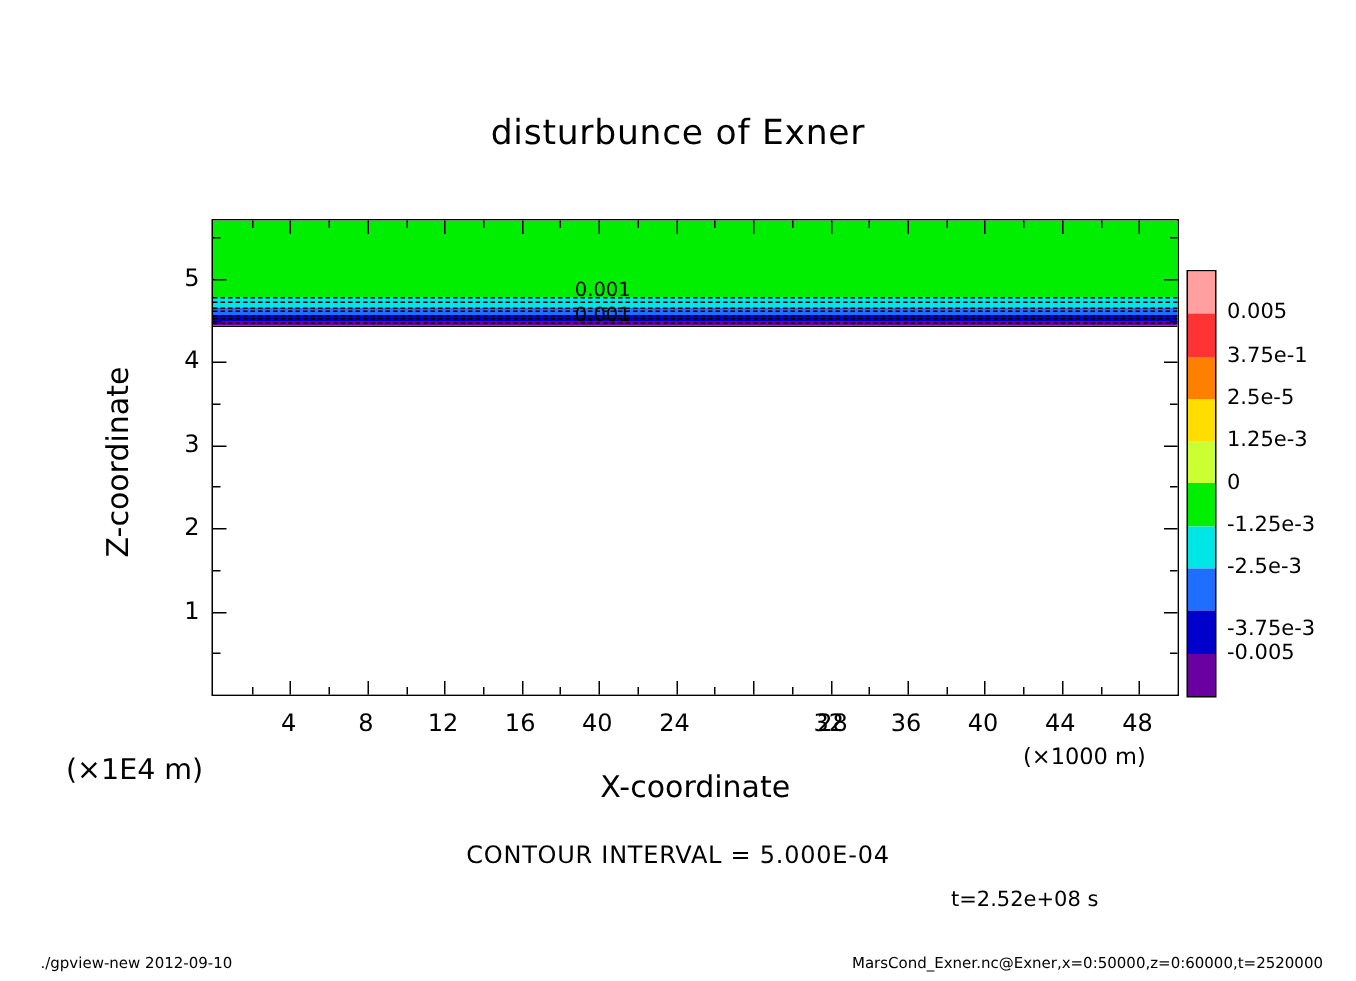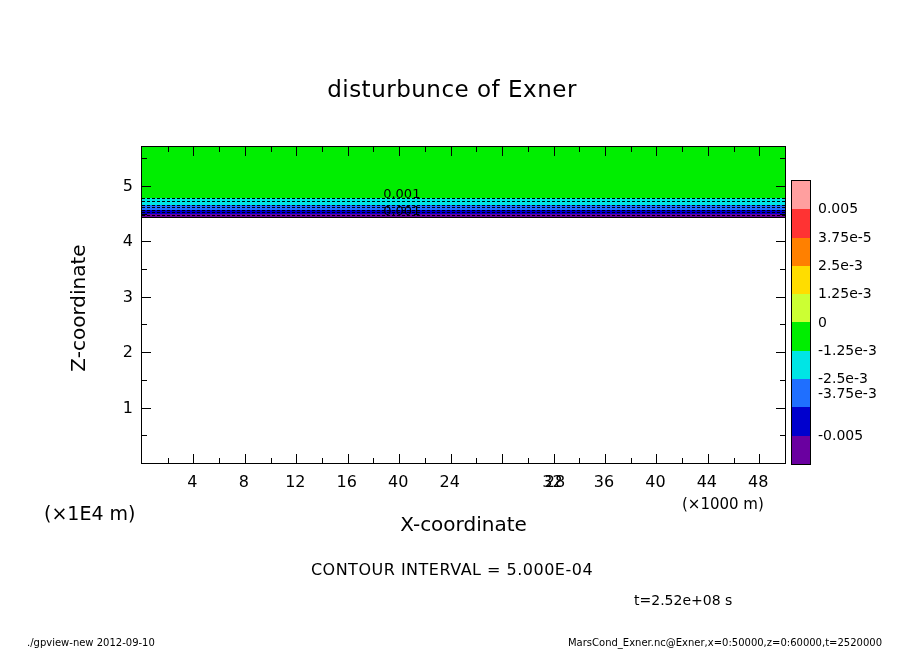--- a/index.html
+++ b/index.html
@@ -270,20 +270,20 @@
 <div class="xlabel" style="left: 603.96px; top: 472px;">36</div>
 <div class="xlabel" style="left: 655.4px; top: 472px;">40</div>
 <div class="xlabel" style="left: 706.84px; top: 472px;">44</div>
 <div class="xlabel" style="left: 758.28px; top: 472px;">48</div>
 <div class="ylabel" style="left: 109px; width: 24px; top: 406.561px;">1</div>
 <div class="ylabel" style="left: 109px; width: 24px; top: 351.123px;">2</div>
 <div class="ylabel" style="left: 109px; width: 24px; top: 295.684px;">3</div>
 <div class="ylabel" style="left: 109px; width: 24px; top: 240.246px;">4</div>
 <div class="ylabel" style="left: 109px; width: 24px; top: 184.807px;">5</div>
 <div class="cb-label" style="top: 208.3px;">0.005</div>
-<div class="cb-label" style="top: 236.6px;">3.75e-5</div>
-<div class="cb-label" style="top: 264.9px;">2.5e-3</div>
+<div class="cb-label" style="top: 236.6px;">3.75e-1</div>
+<div class="cb-label" style="top: 264.9px;">2.5e-5</div>
 <div class="cb-label" style="top: 293.2px;">1.25e-3</div>
 <div class="cb-label" style="top: 321.5px;">0</div>
 <div class="cb-label" style="top: 349.8px;">-1.25e-3</div>
 <div class="cb-label" style="top: 378.1px;">-2.5e-3</div>
-<div class="cb-label" style="top: 393px; text-align: right;">-3.75e-3</div>
+<div class="cb-label" style="top: 419px; text-align: right;">-3.75e-3</div>
 <div class="cb-label" style="top: 434.7px;">-0.005</div>
 
 </body></html>

